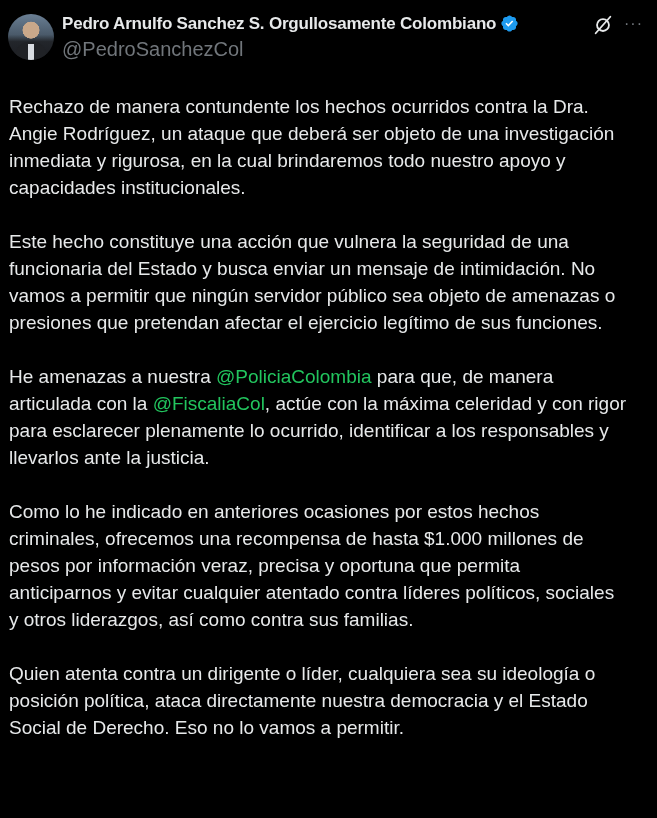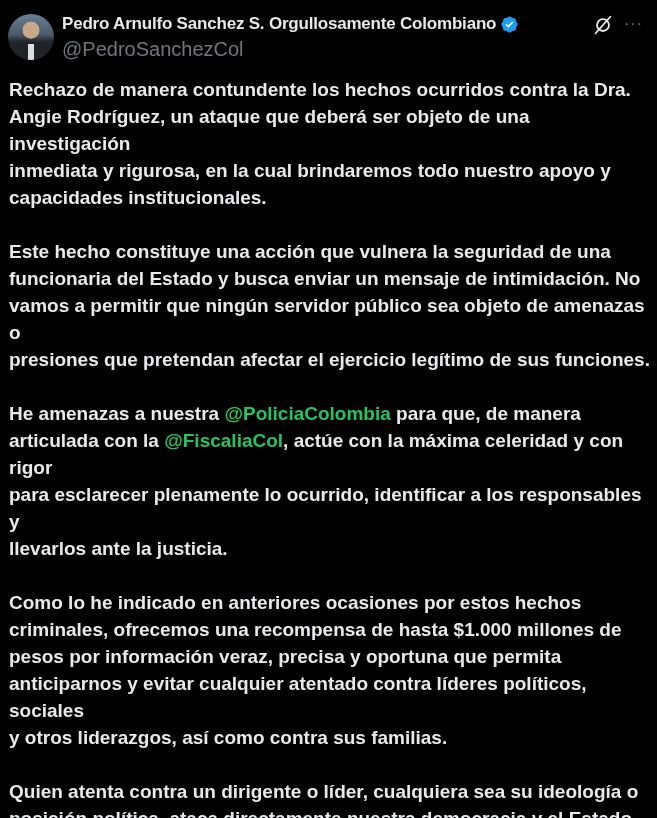--- a/index.html
+++ b/index.html
@@ -3,28 +3,28 @@
 <meta charset="utf-8">
 <style>
   html, body { margin:0; padding:0; background:#000; }
   body { width:657px; height:818px; overflow:hidden; font-family:"Liberation Sans", sans-serif; color:#e7e9ea; }
   .header { position:relative; height:70px; }
   .avatar { position:absolute; left:8px; top:14px; width:46px; height:46px; border-radius:50%; overflow:hidden;
     background: radial-gradient(circle at 50% 35%, #c9a88a 0 22%, transparent 23%),
                 linear-gradient(180deg, #6a7f94 0%, #4a5a6a 45%, #23262b 60%, #1b1d21 100%); }
   .avatar .suit { position:absolute; left:8px; bottom:0; width:30px; height:18px; background:#202226; border-radius:12px 12px 0 0; }
   .avatar .shirt { position:absolute; left:20px; bottom:0; width:6px; height:16px; background:#d9dde2; }
-  .name-row { position:absolute; left:62px; top:14px; display:flex; align-items:flex-end; }
+  .name-row { position:absolute; left:62px; top:14px; display:flex; align-items:flex-start; }
   .name { font-weight:bold; font-size:17px; color:#e7e9ea; letter-spacing:-0.2px; }
   .verified { margin-left:4px; width:19px; height:19px; }
   .handle { position:absolute; left:62px; top:38px; font-size:20px; color:#71767b; }
   .grok { position:absolute; left:592px; top:14px; width:22px; height:22px; }
   .more { position:absolute; left:624px; top:15px; font-size:16px; color:#71767b; letter-spacing:1px; }
   .body { position:absolute; left:9px; top:76px; width:645px; font-size:19px; line-height:27px; color:#e7e9ea; }
-  .para { margin:0 0 27px 0; white-space:pre-line;font-weight:bold; }
+  .para { margin:17px 0 27px 0; white-space:pre-line; }
   .mention { color:#22c55e; }
 </style>
 </head>
 <body>
 
 <div class="header">
   <div class="avatar">
     <div class="suit"></div>
     <div class="shirt"></div>
   </div>

